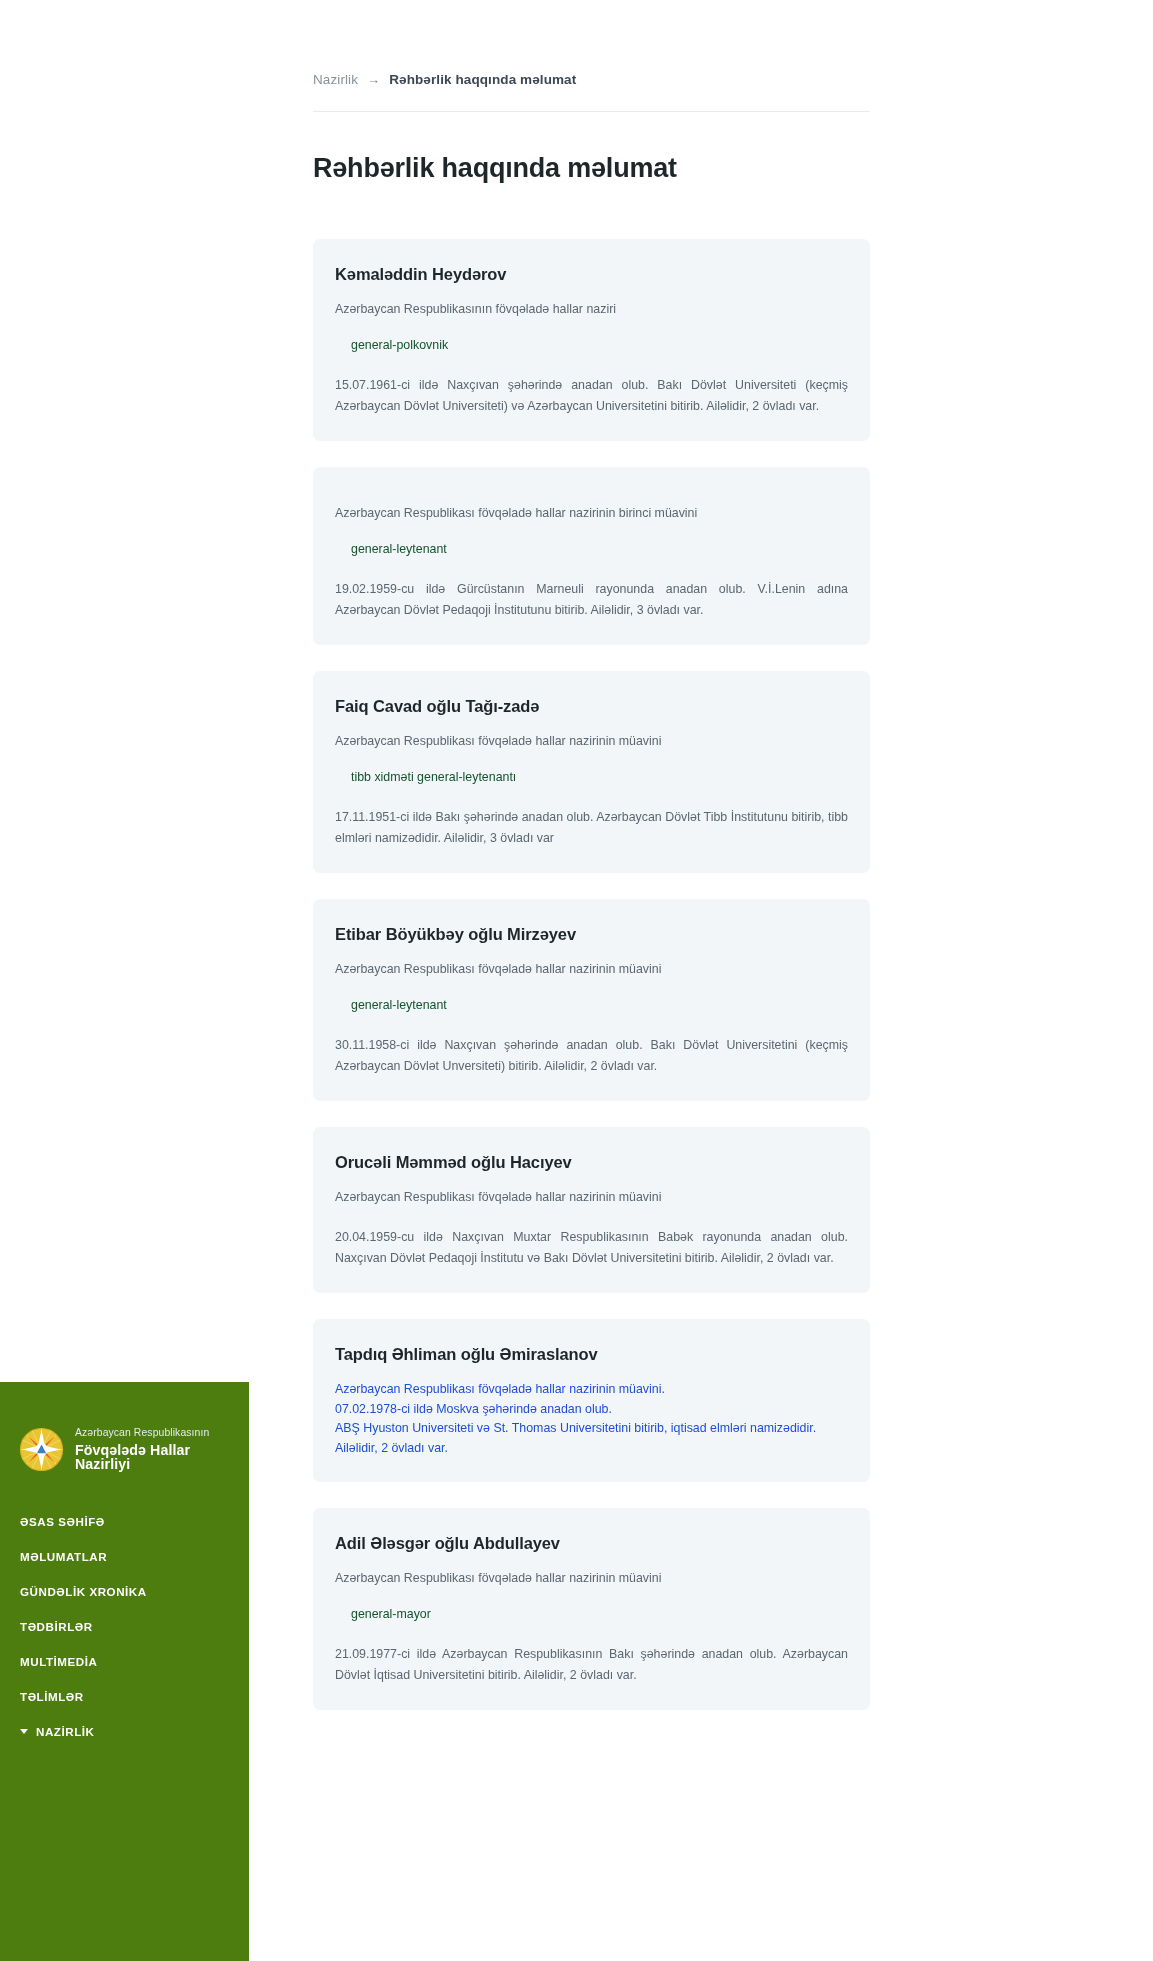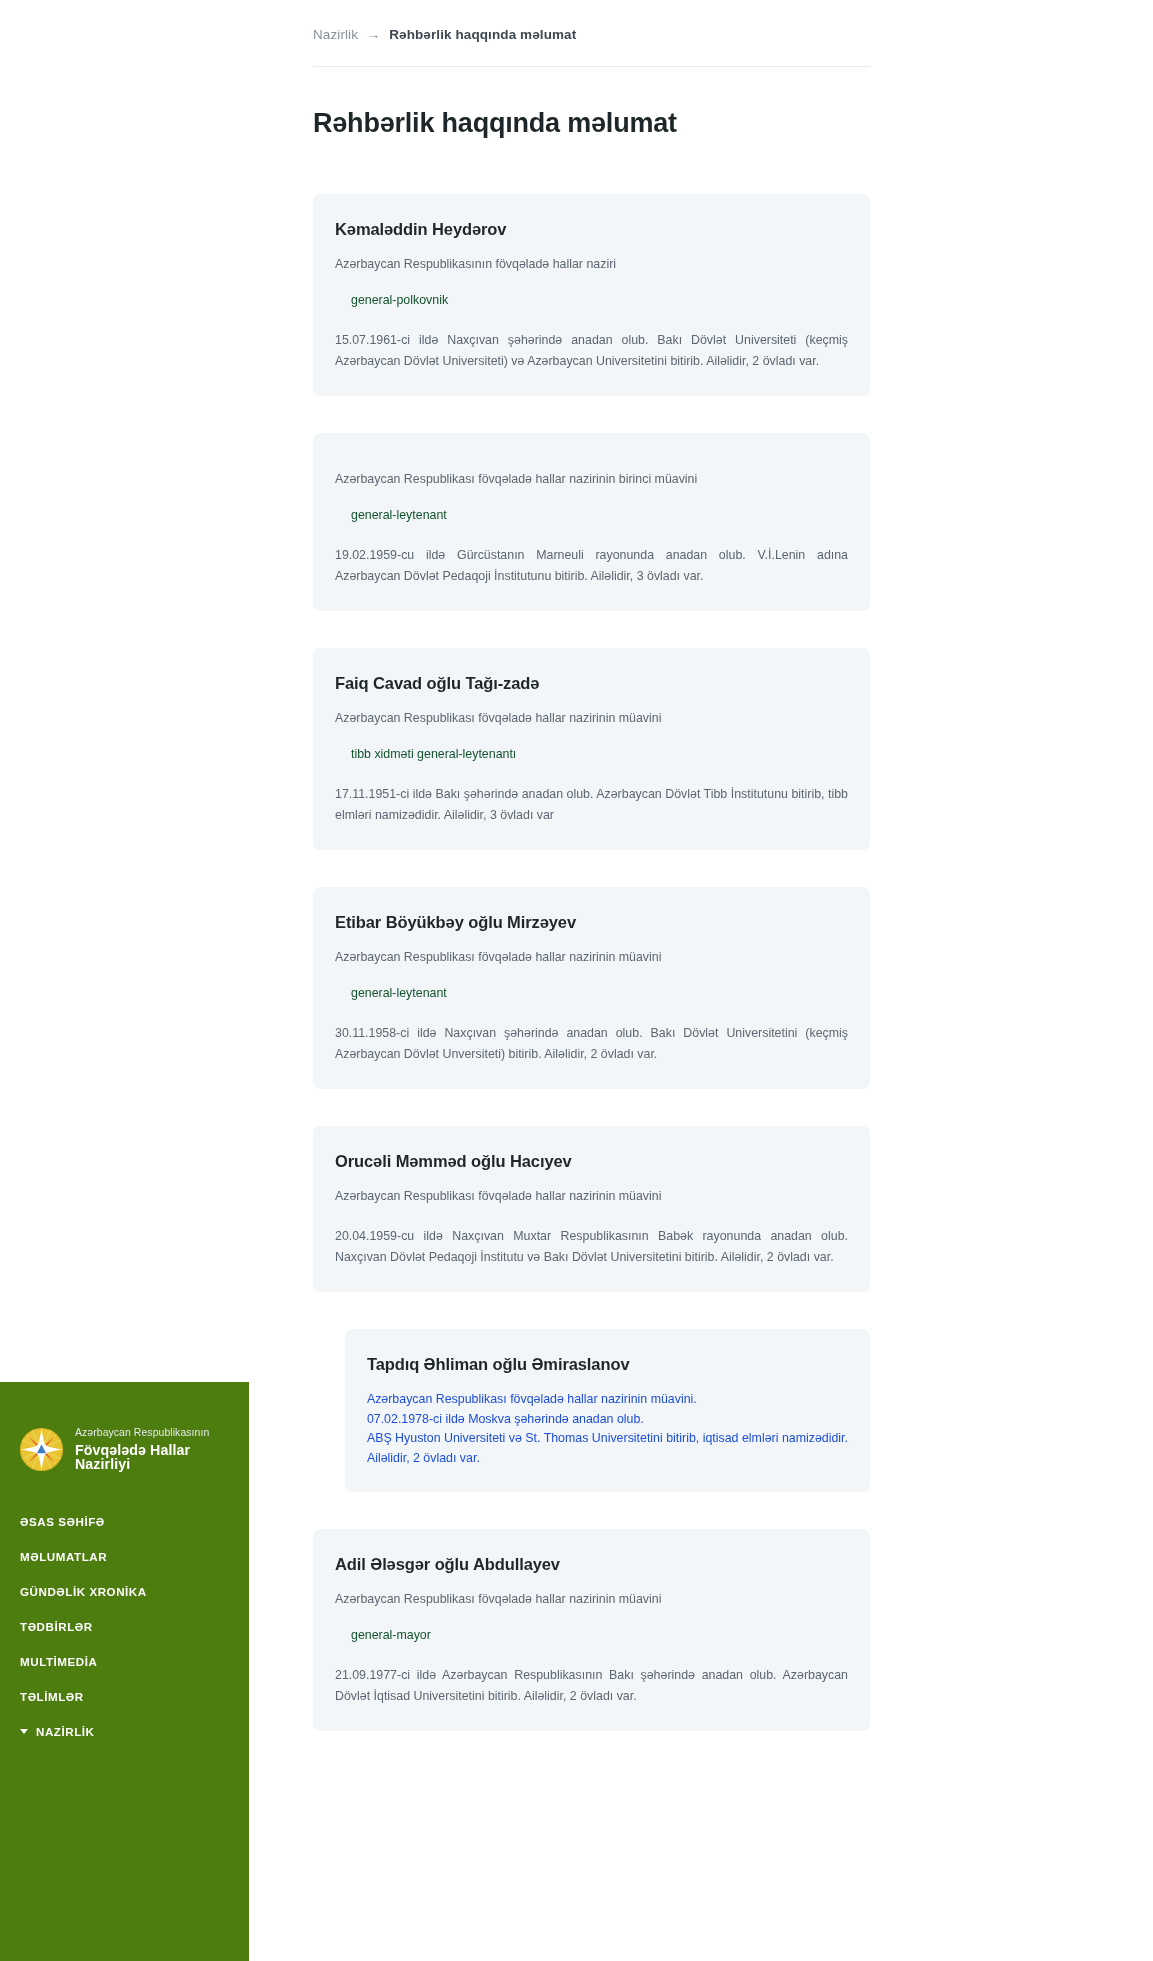--- a/index.html
+++ b/index.html
@@ -27,21 +27,21 @@
     position: absolute;
     left: 313px;
     top: 0;
     width: 557px;
   }
 
   .breadcrumb {
     display: flex;
     align-items: center;
     gap: 9px;
-    padding-top: 25px;
+    padding-top: 70px;
     font-size: 13.5px;
     line-height: 20px;
     letter-spacing: .1px;
   }
   .breadcrumb .crumb-root {
     color: #8a9199;
     text-decoration: none;
   }
   .breadcrumb .crumb-arrow {
     color: #7f878f;
@@ -67,23 +67,22 @@
     line-height: 34px;
     font-weight: 700;
     color: #1f2629;
     letter-spacing: -.2px;
   }
 
   .cards {
     margin-top: 54px;
     display: flex;
     flex-direction: column;
-    gap: 37px;
+    gap: 26px;
     padding-bottom: 110px;
-    align-items: flex-end;
   }
 
   .card {
     background: #f2f6f9;
     border-radius: 7px;
     padding: 23px 22px 24px 22px;
   }
   .card-name {
     margin: 0;
     font-size: 16.5px;

